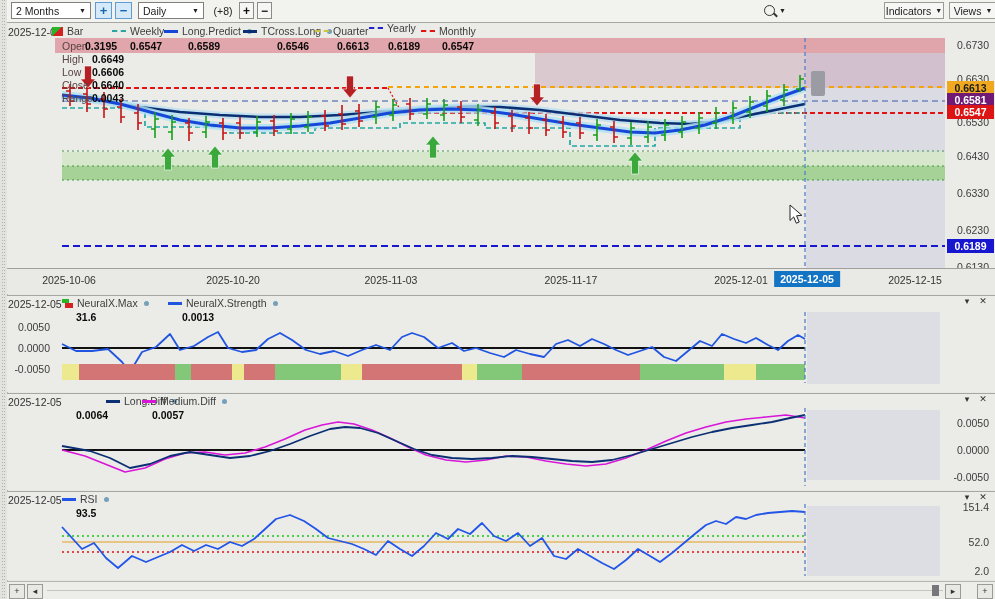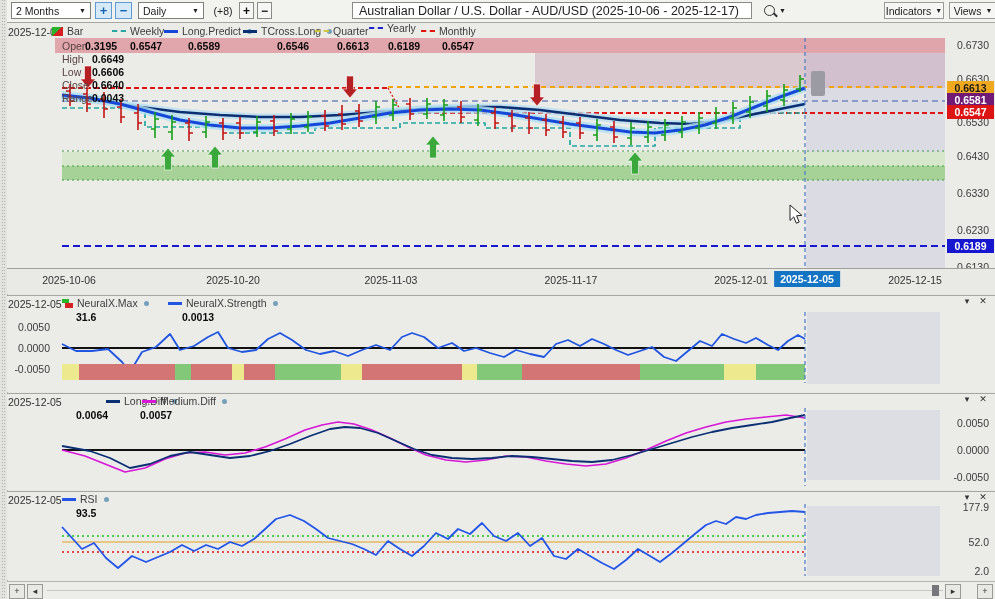--- a/index.html
+++ b/index.html
@@ -74,23 +74,20 @@
     </div>
     <div class="tb" style="left:202px;width:28px;">
         <span>(+8)</span>
       </div>
     <div class="tb btn-plain" style="left:232px;">
         <span>+</span>
       </div>
     <div class="tb btn-plain" style="left:250px;">
         <span>−</span>
       </div>
-    <div class="tb title-box" style="left:345px;width:400px;">
-      <span>Australian Dollar / U.S. Dollar - AUD/USD (2025-10-06 - 2025-12-17)</span>
-    </div>
     <div class="tb" style="left:753px;width:30px;">
       <span class="mag"></span>
       <span class="arr">▼</span>
     </div>
     <div class="tb ddl-btn" style="left:877px;width:60px;">
       <span>Indicators</span>
       <span class="arr">▼</span>
     </div>
     <div class="tb ddl-btn" style="left:942px;width:48px;">
       <span>Views</span>
@@ -276,34 +273,34 @@
         <span class="m-line" style="background: rgb(11, 47, 115);"></span>
         <span class="lab">Long.Diff</span>
         <span class="m-dot"></span>
       </div>
       <div class="abs val" style="left: 76px; top: 409px;">0.0064</div>
       <div class="leg-item" style="left: 142px; top: 395px;">
         <span class="m-line" style="background: rgb(216, 22, 216);"></span>
         <span class="lab">Medium.Diff</span>
         <span class="m-dot"></span>
       </div>
-      <div class="abs val" style="left: 140px; top: 409px;">0.0057</div>
+      <div class="abs val" style="left: 152px; top: 409px;">0.0057</div>
       <div class="ytick" style="right: 6px; top: 417px;">0.0050</div>
       <div class="ytick" style="right: 6px; top: 444px;">0.0000</div>
       <div class="ytick" style="right: 6px; top: 471px;">-0.0050</div>
       <div class="abs pctrl" style="right: 22px; top: 394px;">▾</div>
       <div class="abs pctrl" style="right: 6px; top: 394px;">✕</div>
       <div class="abs pdate" style="left: 8px; top: 494px;">2025-12-05</div>
       <div class="leg-item" style="left: 62px; top: 493px;">
         <span class="m-line" style="background: rgb(34, 85, 232);"></span>
         <span class="lab">RSI</span>
         <span class="m-dot"></span>
       </div>
       <div class="abs val" style="left: 76px; top: 507px;">93.5</div>
-      <div class="ytick" style="right: 6px; top: 501px;">177.9</div>
+      <div class="ytick" style="right: 6px; top: 501px;">151.4</div>
       <div class="ytick" style="right: 6px; top: 536px;">52.0</div>
       <div class="ytick" style="right: 6px; top: 565px;">2.0</div>
       <div class="abs pctrl" style="right: 22px; top: 492px;">▾</div>
       <div class="abs pctrl" style="right: 6px; top: 492px;">✕</div>
     </div>
 
   <div class="hscroll">
     <div class="hbtn" style="left:2px;"><span>+</span></div>
     <div class="hbtn" style="left:20px;"><span>◂</span></div>
     <div class="htrack"></div>

